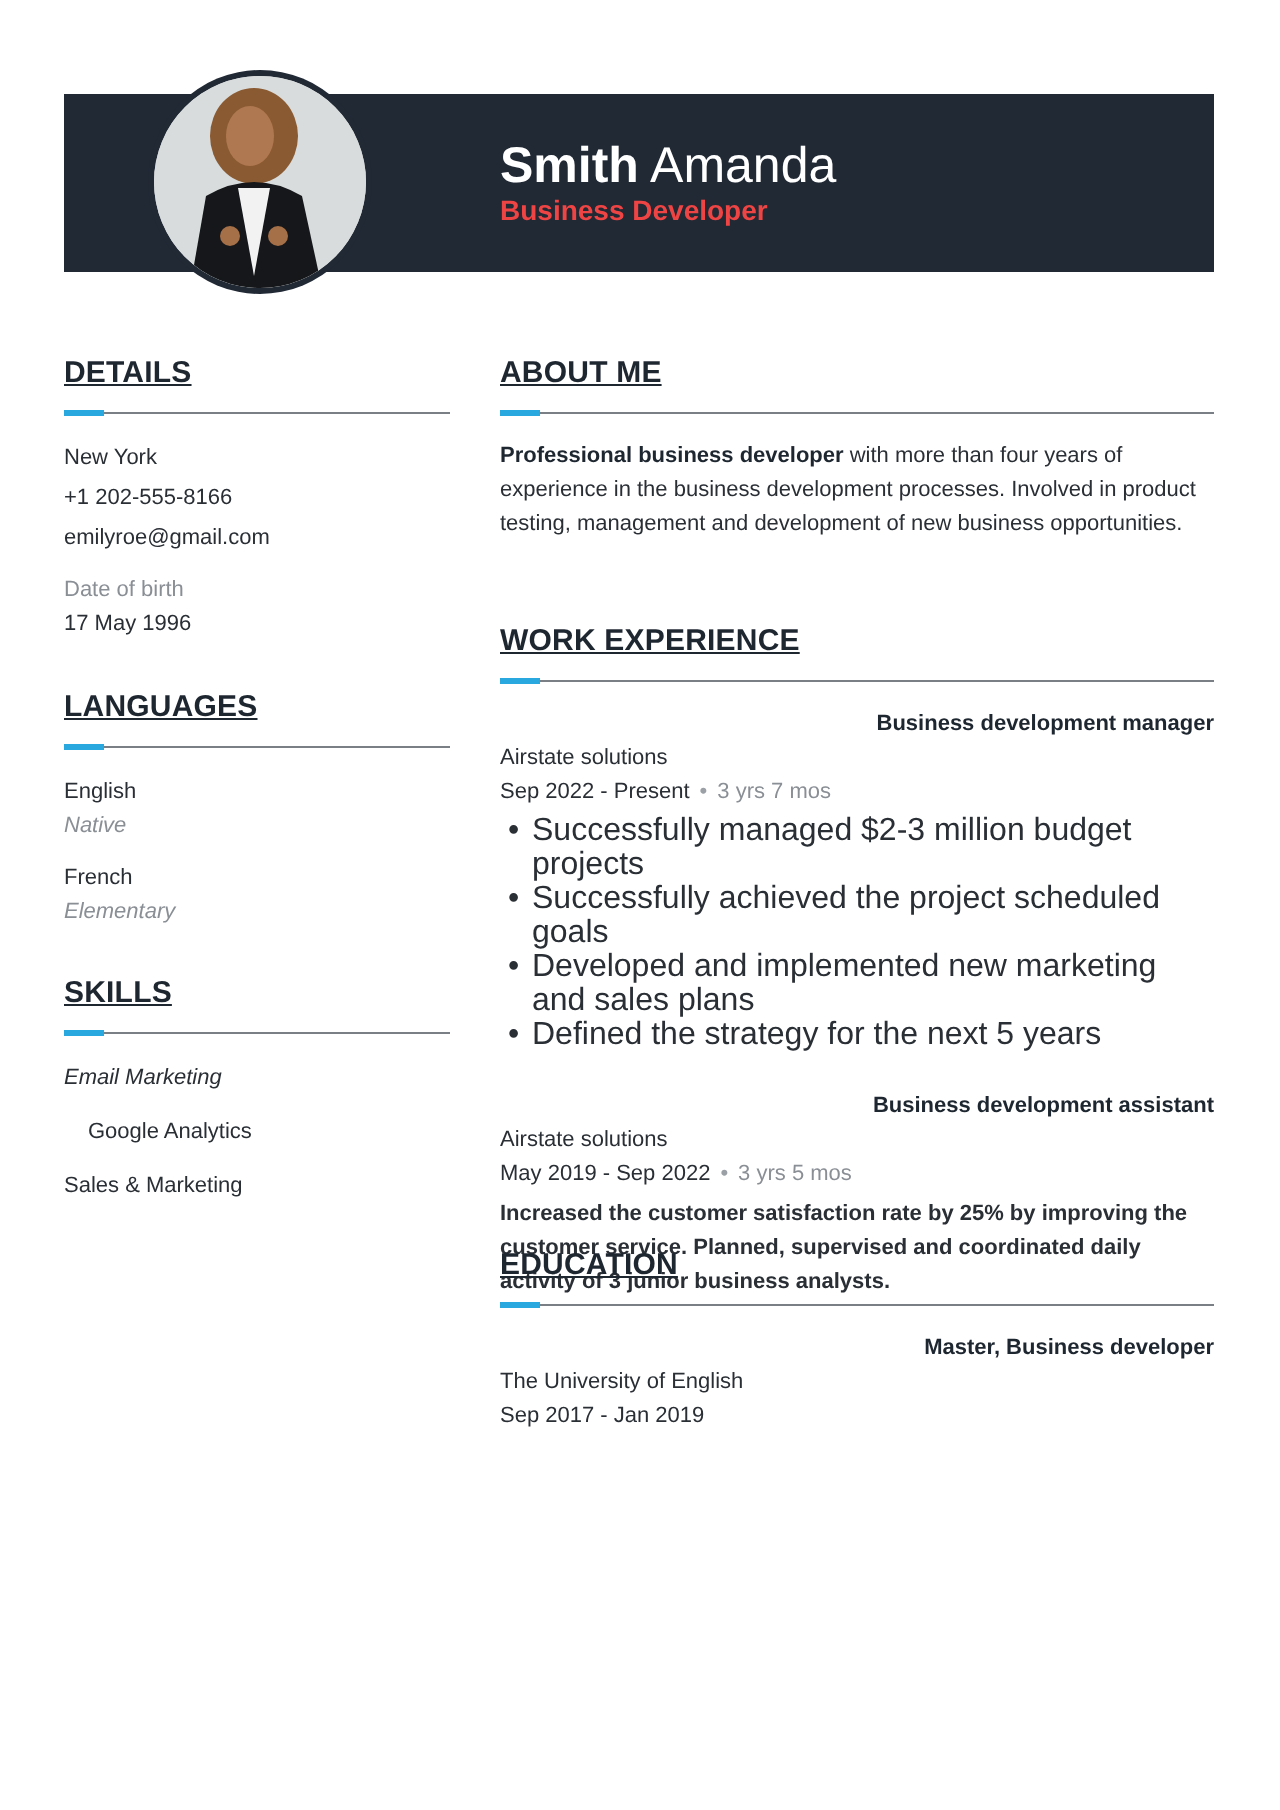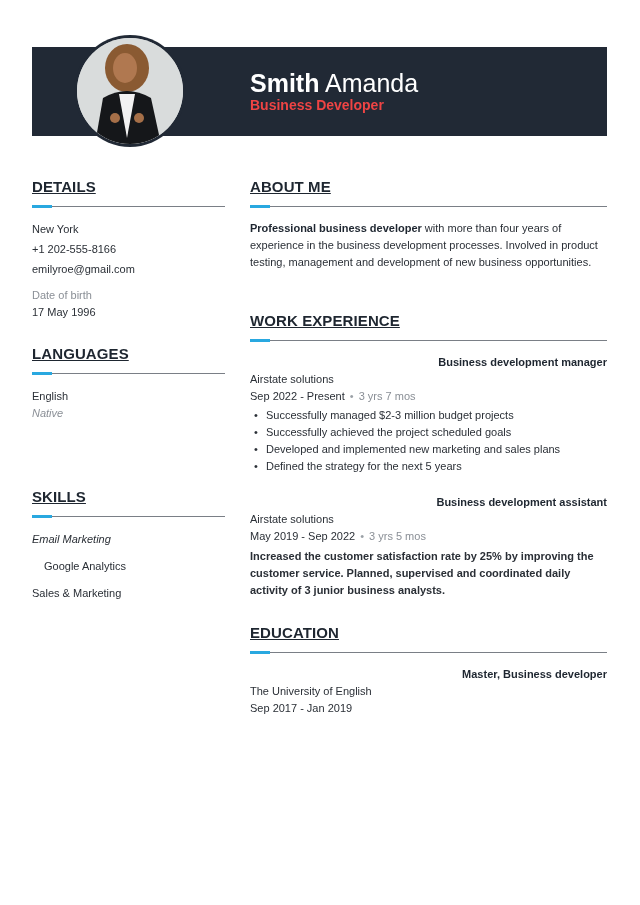--- a/index.html
+++ b/index.html
@@ -15,21 +15,21 @@
   .section-h { font-size: 15px; font-weight: bold; color: #1e2630; letter-spacing: 0.1px; text-decoration: underline; }
   .rule { position: relative; height: 1px; background: #7a7f86; margin-top: 11px; }
   .rule::before { content: ""; position: absolute; left: 0; top: -1px; width: 20px; height: 3px; background: #29a8e0; }
   .left { position: absolute; left: 32px; width: 193px; }
   .right { position: absolute; left: 250px; width: 357px; }
   .t { font-size: 11px; color: #2a2f36; line-height: 17px; }
   .muted { color: #8a8f96; }
   .it { font-style: italic; color: #8a8f96; }
   .bold { font-weight: bold; color: #1e2630; text-align: right; }
   ul.bullets { list-style: none; }
-  ul.bullets li { position: relative; padding-left: 16px; font-size: 11px; line-height: 17px; }
+  ul.bullets li { position: relative; padding-left: 16px; font-size: 16px; line-height: 17px; }
   ul.bullets li::before { content: "•"; position: absolute; left: 4px; top: 0; }
   .dot { color: #9aa0a6; margin: 0 5px; }
 </style>
 </head>
 <body>
 
 <div class="header"></div>
 
 <div class="photo">
   <div class="photo-inner">
@@ -60,20 +60,24 @@
   <div class="t muted" style="margin-top:9px;">Date of birth</div>
   <div class="t">17 May 1996</div>
 </div>
 
 <div class="left" style="top:345px;">
   <div class="section-h">LANGUAGES</div>
   <div class="rule"></div>
   <div style="margin-top:14px;">
     <div class="t">English</div>
     <div class="t it">Native</div>
+  </div>
+  <div style="margin-top:9px;">
+    <div class="t">French</div>
+    <div class="t it">Elementary</div>
   </div>
 </div>
 
 <div class="left" style="top:488px;">
   <div class="section-h">SKILLS</div>
   <div class="rule"></div>
   <div class="t" style="margin-top:14px;font-style:italic;">Email Marketing</div>
   <div class="t" style="margin-top:10px;margin-left:12px;">Google Analytics</div>
   <div class="t" style="margin-top:10px;">Sales &amp; Marketing</div>
 </div>

